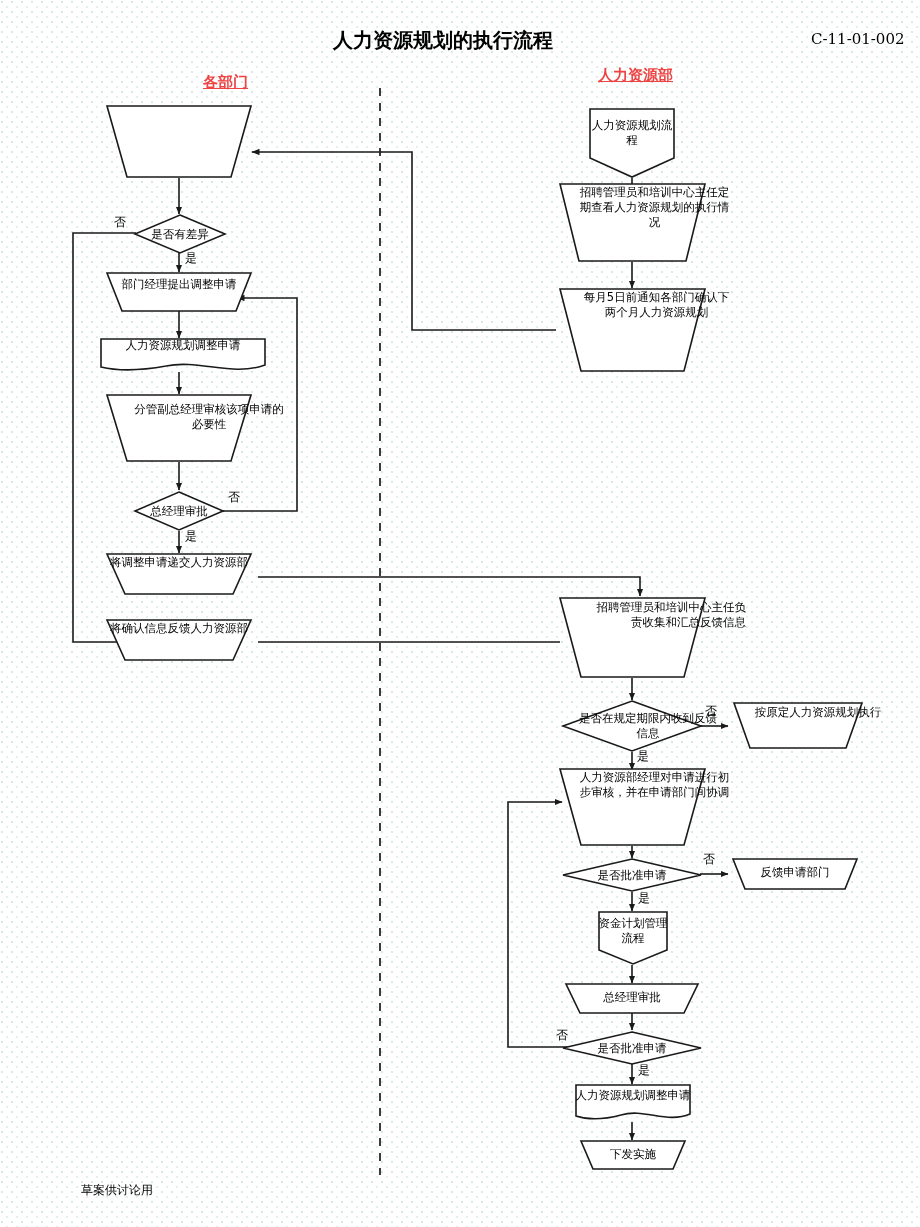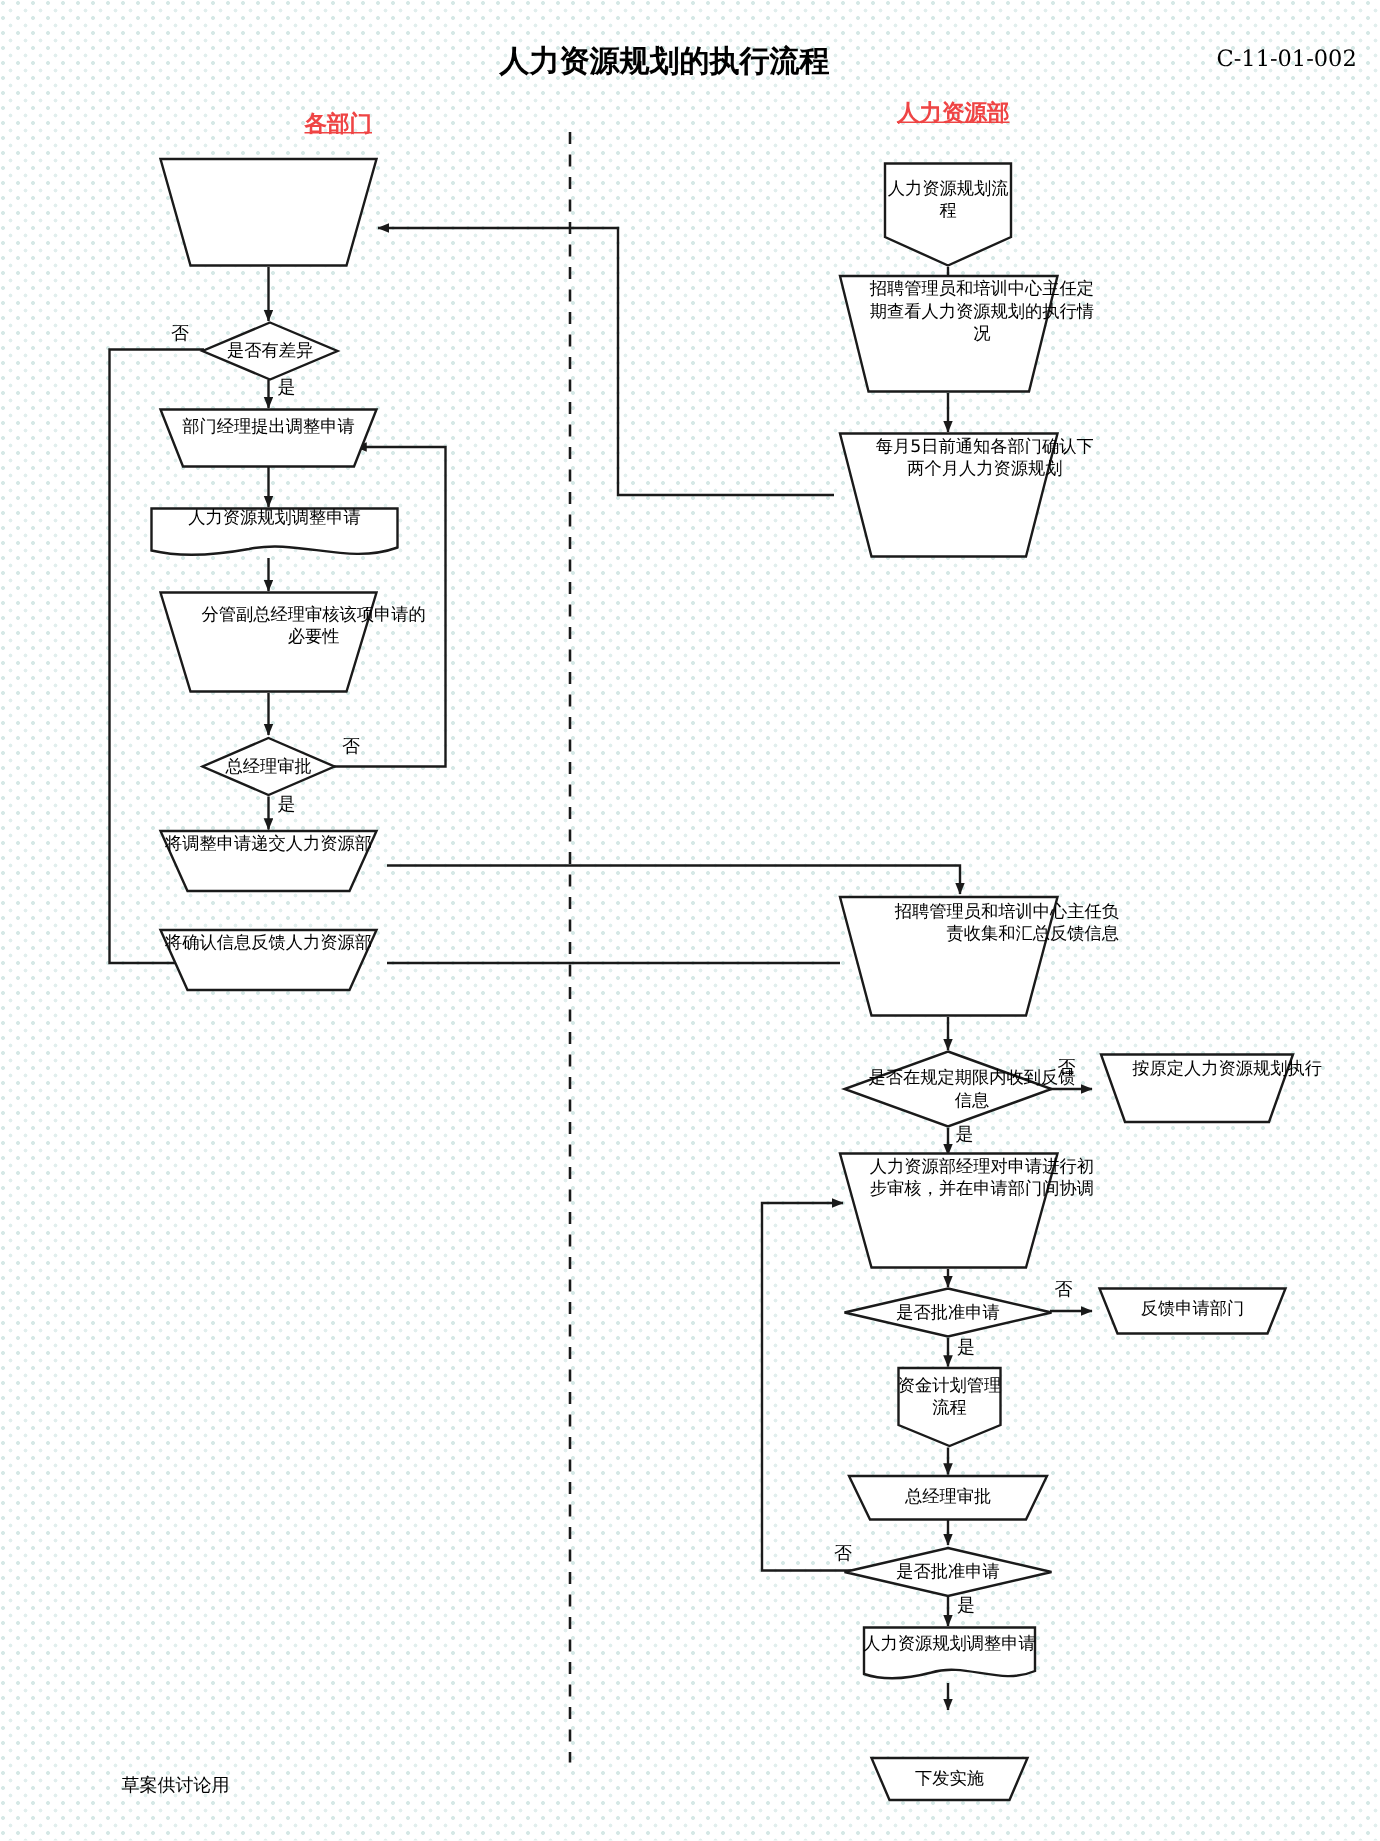--- a/index.html
+++ b/index.html
@@ -274,18 +274,18 @@
   <span class="lbl">是否批准申请</span>
 </div>
 
 <div class="node" style="left:575px;top:1084px;width:116px;height:39px;">
   <svg width="116" height="39" viewBox="0 0 116 39">
       <path d="M1,1 L115,1 L115,30 C92,40 69,24 46,31 C31,35 16,37 1,32 Z" fill="#fff" stroke="#1a1a1a" stroke-width="1.6"></path>
     </svg>
   <span class="lbl" style="top:4px;">人力资源规划调整申请</span>
 </div>
 
-<div class="node" style="left:576px;top:1140px;width:114px;height:42px;margin-top:31px;">
+<div class="node" style="left:576px;top:1140px;width:114px;height:42px;">
   <svg width="114" height="30" viewBox="0 0 114 30">
       <polygon points="5,1 109,1 97,29 17,29" fill="#fff" stroke="#1a1a1a" stroke-width="1.6"></polygon>
     </svg>
   <span class="lbl" style="top:7px;">下发实施</span>
 </div>
 
 </body></html>

